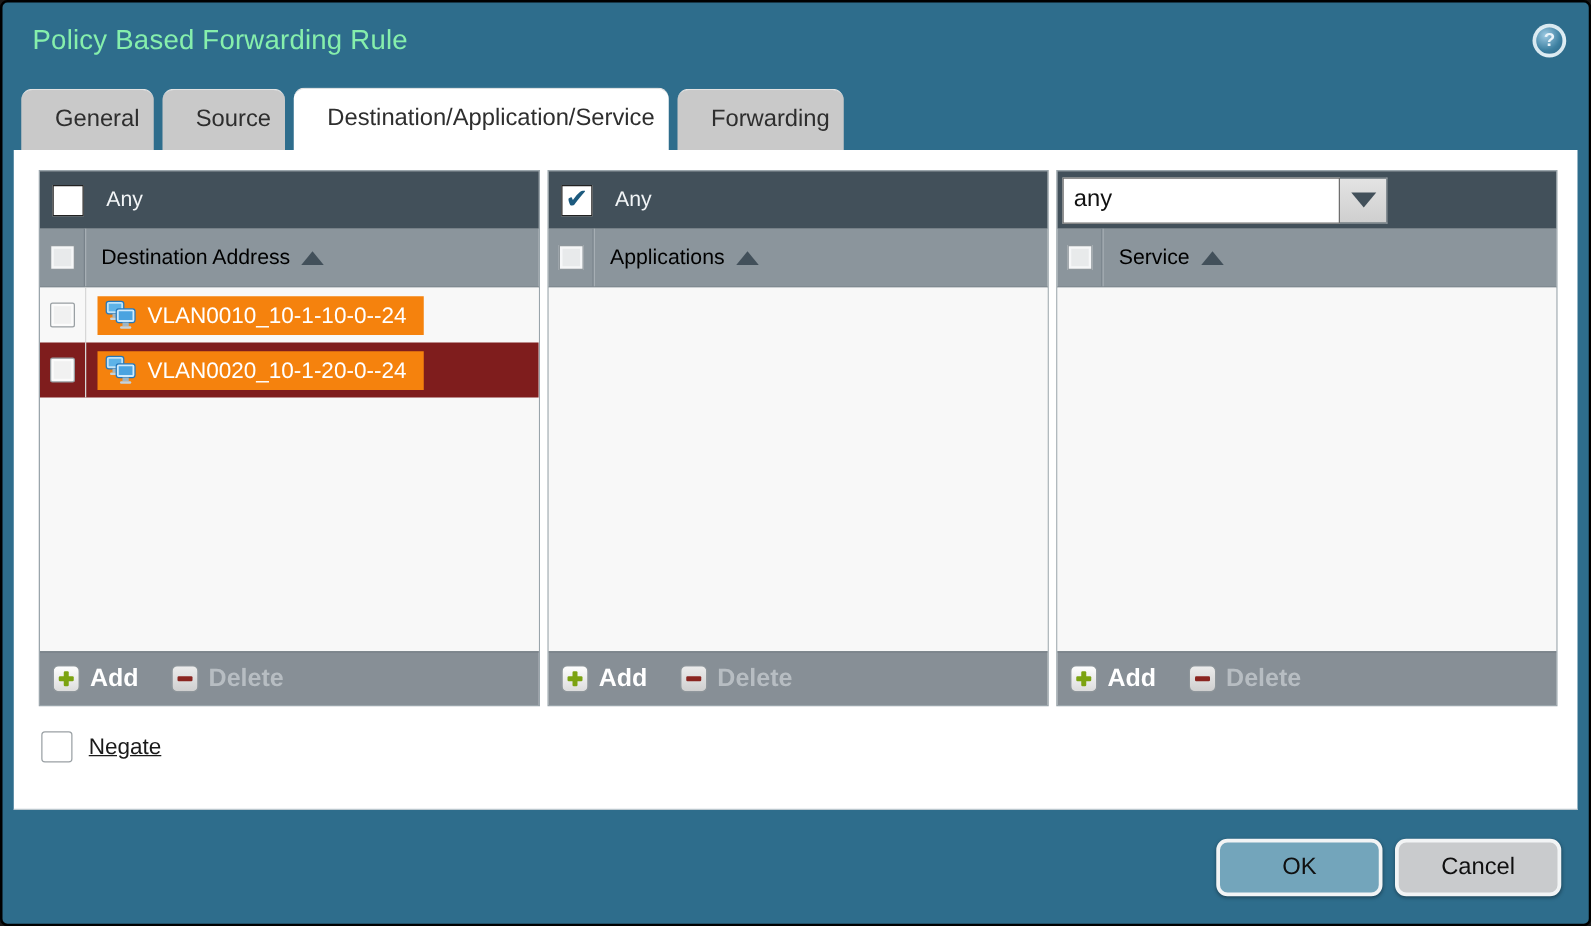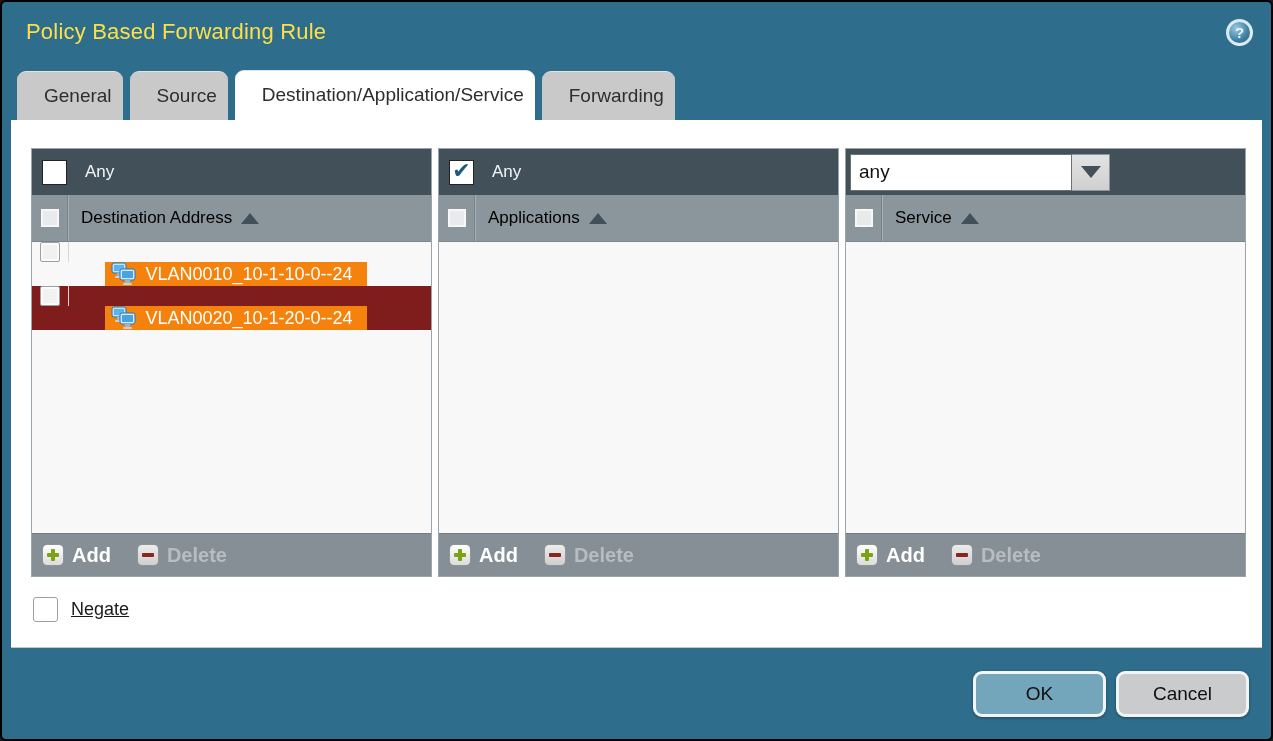--- a/index.html
+++ b/index.html
@@ -10,21 +10,21 @@
     position:relative; width:1273px; height:741px;
     background:#2e6d8c; border:2px solid #000; border-radius:6px;
     overflow:hidden;
   }
 
   
   .titlebar {
     height:60px; display:flex; align-items:center;
     justify-content:space-between; padding:0 18px 0 24px;
   }
-  .title { color:#fde047; font-size:22px; letter-spacing:.2px; }
+  .title { color:#86efac; font-size:22px; letter-spacing:.2px; }
   .help-icon {
     width:27px; height:27px; border-radius:50%;
     background:radial-gradient(circle at 35% 30%, #9cc9e2, #3c7fa0 60%, #2a6485);
     border:3px solid rgba(235,245,250,.9);
     color:#eaf4fa; font-size:15px; font-weight:bold;
     display:flex; align-items:center; justify-content:center; cursor:pointer;
   }
 
   
   .tabs { display:flex; align-items:flex-end; padding-left:15px; gap:7px; height:58px; }
@@ -38,21 +38,21 @@
     margin-bottom:-2px; padding-bottom:16px;
   }
 
   
   .content {
     position:relative; z-index:1;
     margin:0 9px; background:#ffffff; height:528px;
     border-bottom:1px solid #bcc8ce;
     padding:16px 16px 0 20px;
   }
-  .columns { display:flex; gap:6px;margin-top:12px; }
+  .columns { display:flex; gap:6px; }
   .col {
     width:402px; height:429px; display:flex; flex-direction:column;
     border:1px solid #9aa5ab; background:#f8f8f8;
   }
 
   .anybar {
     height:46px; background:#42505a; display:flex; align-items:center;
     padding-left:10px; gap:18px; flex:none;
   }
   .anybar .label { color:#f2f5f7; font-size:17px; }
@@ -70,21 +70,21 @@
   }
   .colheader .divider { width:1px; height:100%; background:#a6aeb4; margin:0 0 0 8px; box-shadow:-1px 0 0 #78828a; }
   .colheader .label { color:#000000; font-size:17px; margin-left:12px; }
   .sort-up {
     width:0; height:0; margin-left:9px;
     border-left:9px solid transparent; border-right:9px solid transparent;
     border-bottom:11px solid #42505a;
   }
 
   .list { flex:1; background:#f8f8f8; overflow:hidden; }
-  .row { height:44px; display:flex; align-items:center; cursor:pointer;flex-direction:column; }
+  .row { height:44px; display:flex; align-items:center; cursor:pointer; }
   .row.alt { background:#7f1d1d; }
   .row .cbcell { width:37px; display:flex; justify-content:center; align-self:stretch; align-items:center; border-right:1px solid #d7d7d7; }
   .badge {
     margin-left:9px; height:31px; background:#f5820d; display:inline-flex;
     align-items:center; padding:0 14px 0 6px; gap:8px;
   }
   .badge .label { color:#ffffff; font-size:18px; }
 
   .colfooter {
     height:43px; background:#878f96; display:flex; align-items:center;

